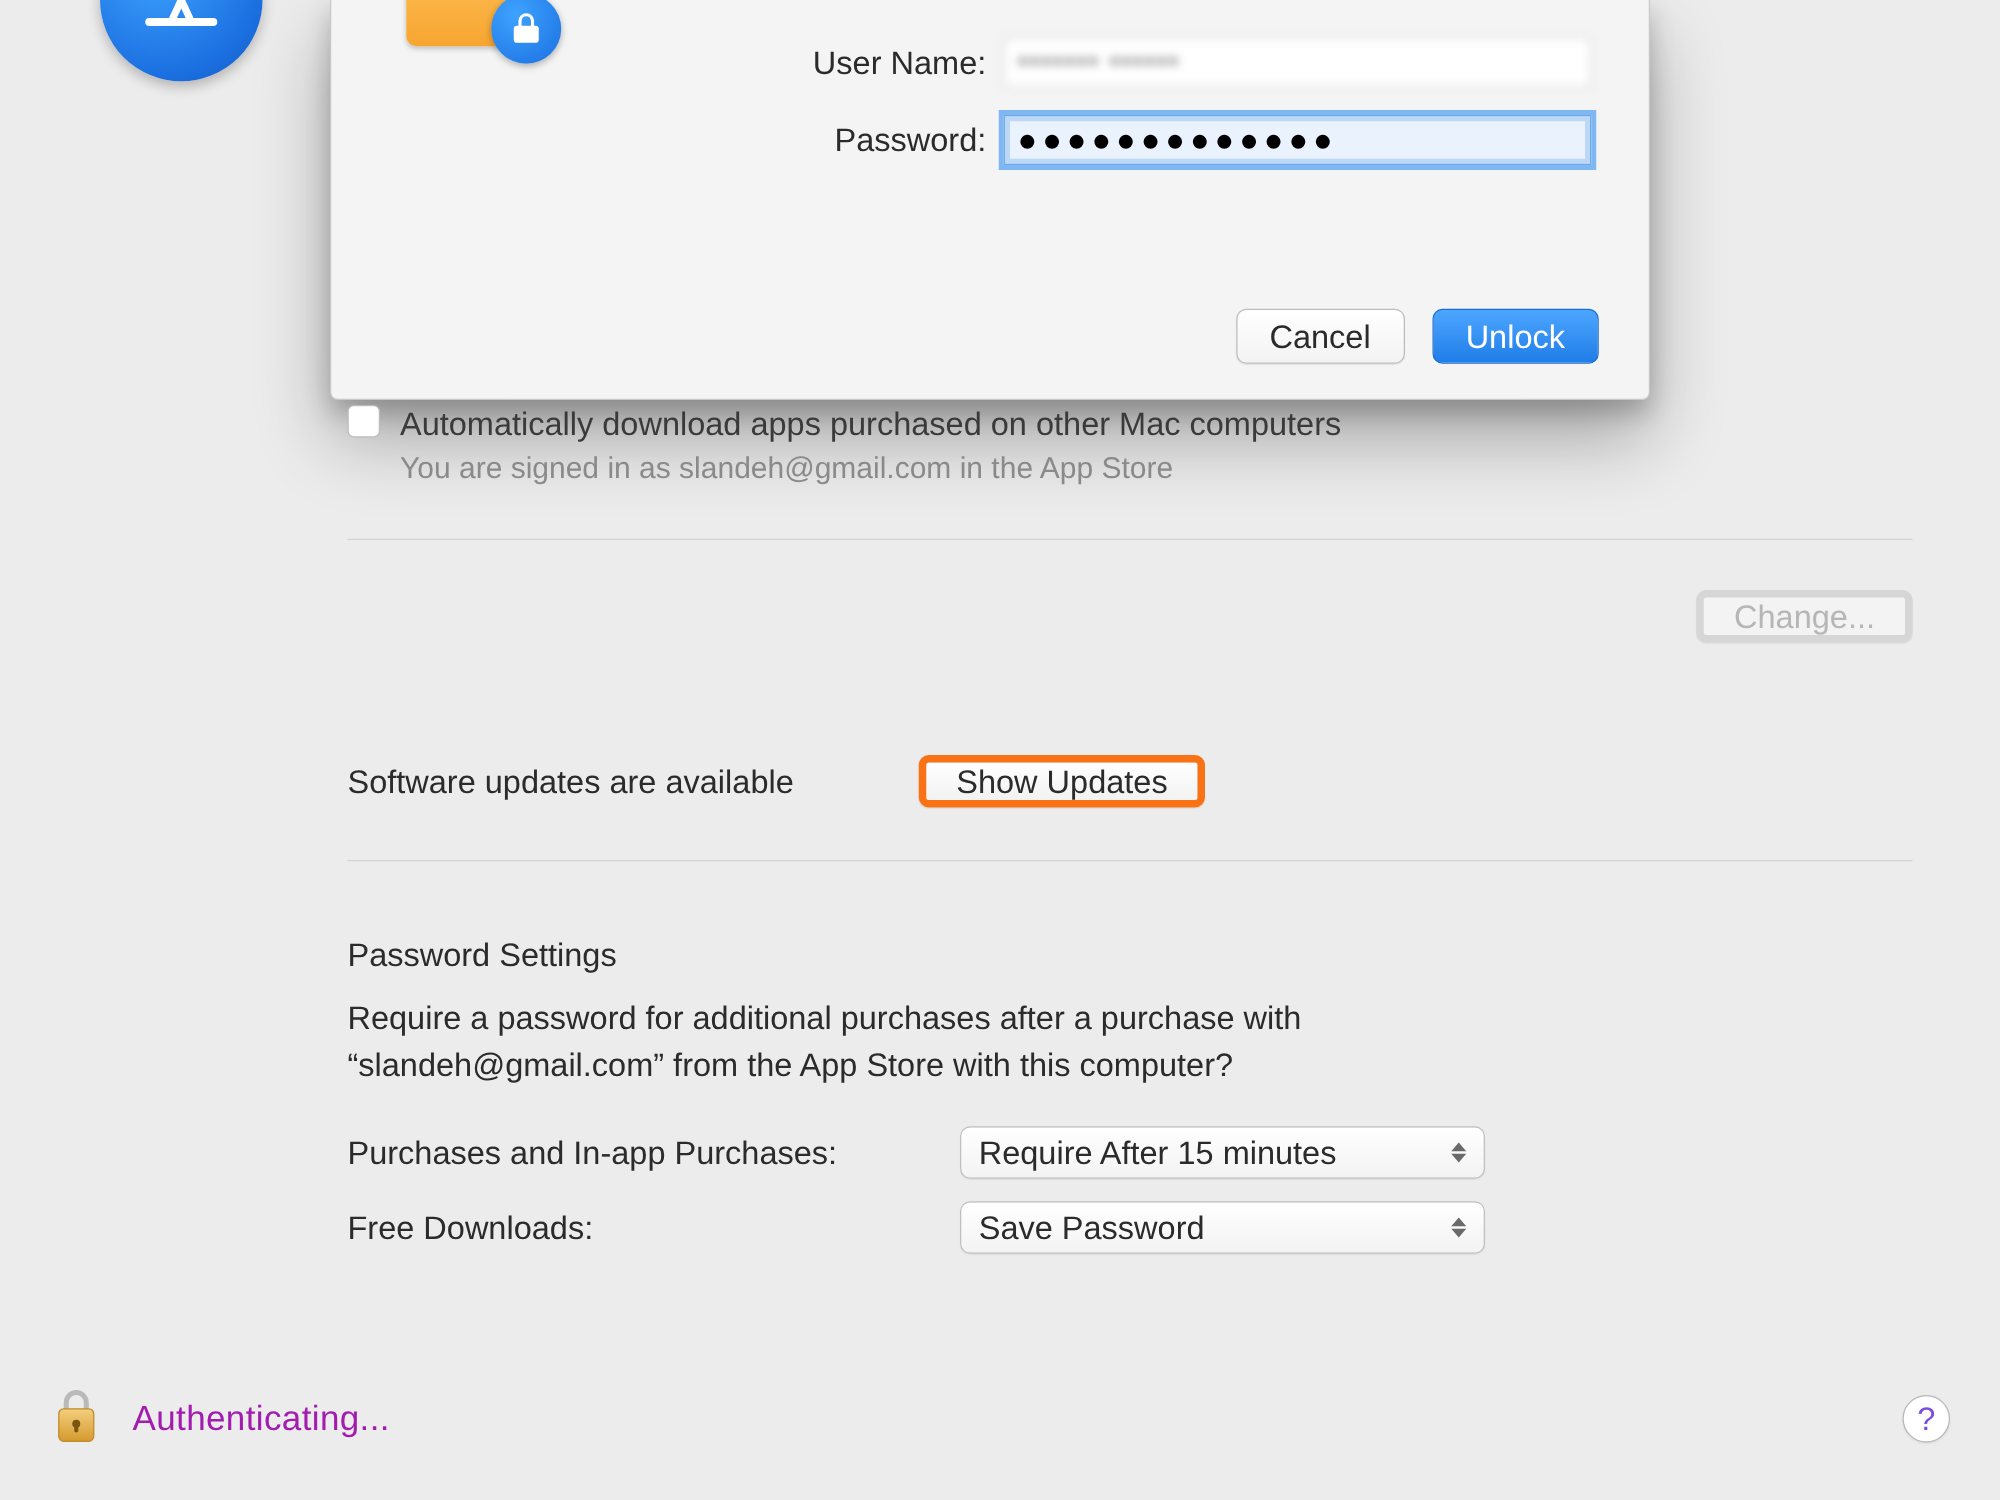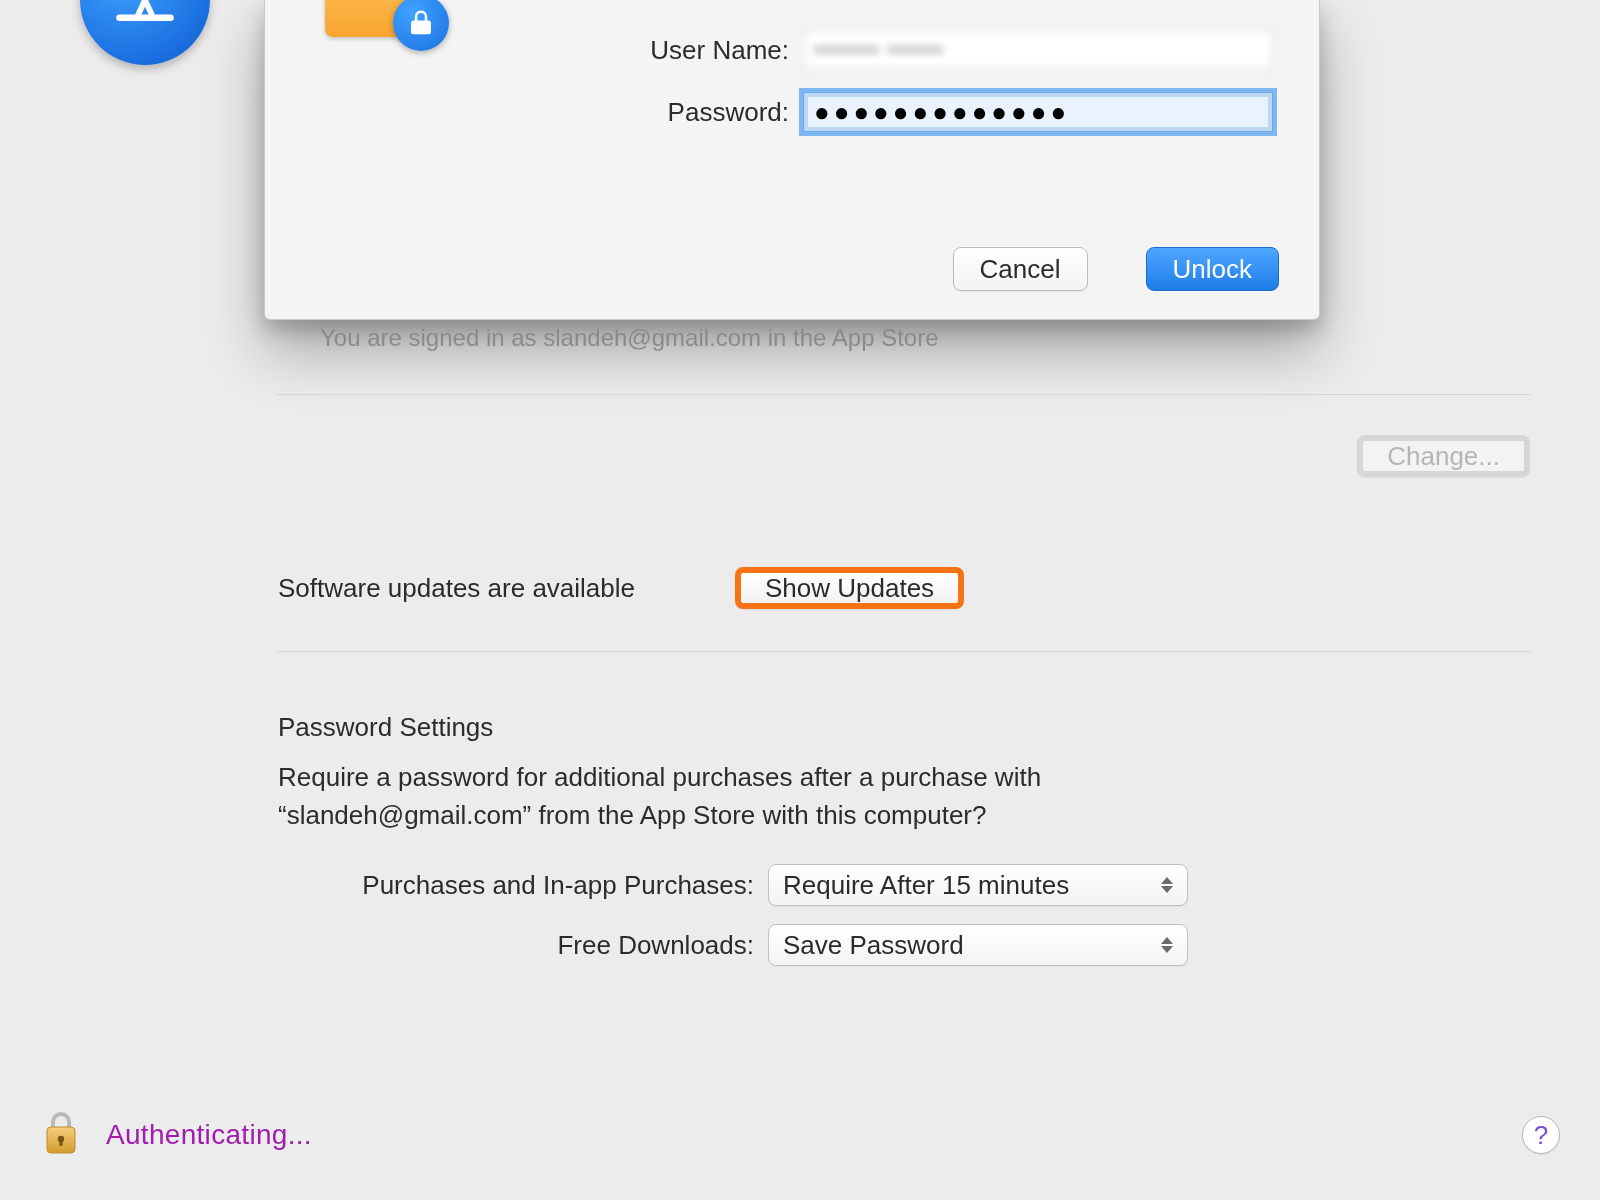--- a/index.html
+++ b/index.html
@@ -82,21 +82,21 @@
   }
 
   .dialog .buttons{
     position:absolute; bottom:28px; right:40px;
     display:flex; gap:22px;
   }
   .btn {
     height:44px; min-width:130px; padding:0 26px;
     border-radius:8px; font-size:26px;
     display:flex; align-items:center; justify-content:center;
-    cursor:pointer; user-select:none;margin-left:36px;
+    cursor:pointer; user-select:none;
   }
   .btn-default{
     background: linear-gradient(#ffffff,#f3f3f3);
     border:1px solid #bdbdbd;
     box-shadow: 0 1px 1px rgba(0,0,0,.08);
     color:#2b2b2b;
   }
   .btn-primary{
     background: linear-gradient(#4da6ff,#1f7de8);
     border:1px solid #1b6cd1;
@@ -133,21 +133,21 @@
     box-shadow:0 1px 1px rgba(0,0,0,.06);
     text-align:right;
   }
   .btn-sys.disabled{ color:#b6b6b6; background:#f3f3f3; border-color:#d6d6d6; }
 
   .section-title{ font-size:26px; color:#2b2b2b; margin:60px 0 16px; }
   .section-body{ font-size:26px; color:#2b2b2b; line-height:1.45; max-width:1000px;}
 
   .form-rows{ margin-top:30px; }
   .form-rows .frow{ display:flex; align-items:center; margin-bottom:18px;}
-  .form-rows .frow .flabel{ width:490px; text-align:right; font-size:26px; padding-right:14px;}
+  .form-rows .frow .flabel{ width:490px; text-align:left; font-size:26px; padding-right:14px;}
   .popup{
     flex: 0 0 420px; height:42px;
     border:1px solid #c0c0c0; border-radius:8px;
     background: linear-gradient(#ffffff,#f3f3f3);
     display:flex; align-items:center; padding:0 14px;
     font-size:26px; color:#2b2b2b; position:relative;
     box-shadow:0 1px 1px rgba(0,0,0,.06);
   }
   .popup .stepper{
     position:absolute; right:8px; top:50%; transform:translateY(-50%);
@@ -219,20 +219,24 @@
       <span>Cancel</span>
     </div>
     <div class="btn btn-primary">
       <span>Unlock</span>
     </div>
   </div>
 </div>
 
 <div class="prefs">
 
+  <div class="behind-check">
+    <div class="box"></div>
+    <div class="txt">Automatically download apps purchased on other Mac computers</div>
+  </div>
   <div class="signed-line">You are signed in as slandeh@gmail.com in the App Store</div>
 
   <div class="divider"></div>
 
   <div class="hrow">
     <div class="spacer"></div>
     <div class="btn-sys disabled">
       <span>Change...</span>
     </div>
   </div>

